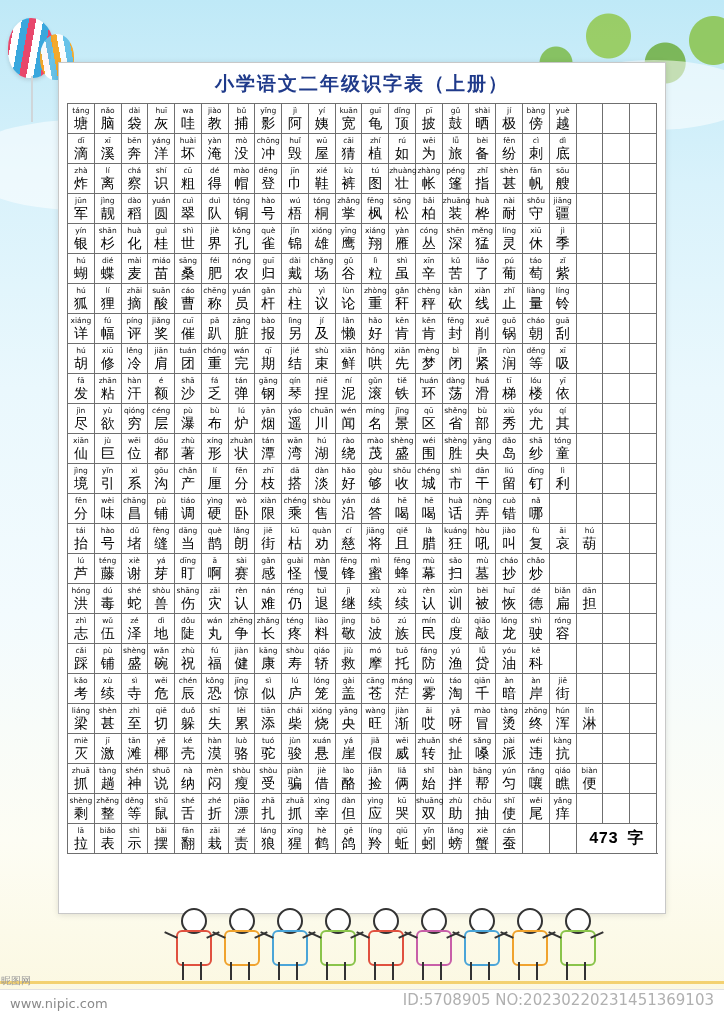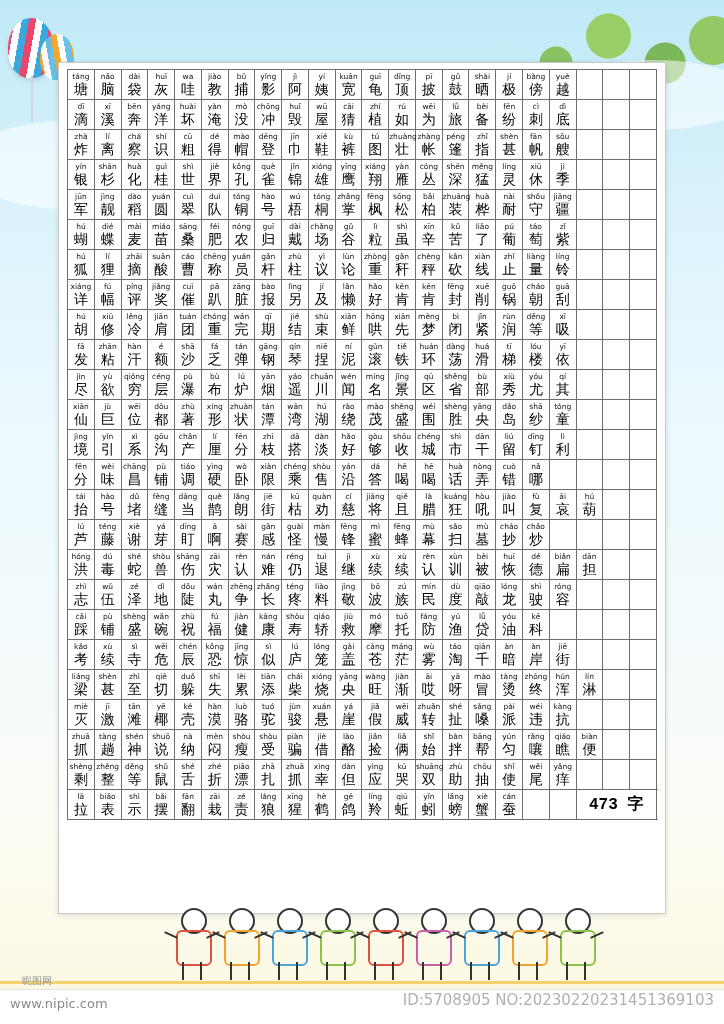--- a/index.html
+++ b/index.html
@@ -59,34 +59,35 @@
   .kid .body{position:absolute;left:6px;top:22px;width:32px;height:32px;border:2px solid #333;border-radius:6px;}
   .kid .l1{position:absolute;left:12px;top:54px;width:2px;height:18px;background:#333;}
   .kid .l2{position:absolute;right:12px;top:54px;width:2px;height:18px;background:#333;}
   .kid .a1{position:absolute;left:-6px;top:26px;width:14px;height:2px;background:#333;transform:rotate(25deg);}
   .kid .a2{position:absolute;right:-6px;top:26px;width:14px;height:2px;background:#333;transform:rotate(-25deg);}
   .ground{position:absolute;left:0;bottom:40px;width:100%;height:3px;background:#f0c040;opacity:.7;}
 
   .footer{position:absolute;left:0;bottom:0;width:100%;height:34px;background:#ffffff;border-top:1px solid #e2e2e2;}
   .wm{position:absolute;left:10px;top:6px;font-size:13px;color:#8a8a8a;}
   .wmid{position:absolute;right:10px;top:1px;font-size:15px;color:#b0b0b0;}
-  .logo{position:absolute;left:22px;bottom:36px;font-size:10px;color:#9a9a9a;}
+  .logo{position:absolute;left:1px;bottom:36px;font-size:10px;color:#9a9a9a;}
 </style>
 </head>
 <body>
 
 <div class="greenery"></div>
 <div class="cloud c1"></div>
 <div class="cloud c2"></div>
 <div class="cloud c3"></div>
 <div class="balloon"></div>
 <div class="balloon2"></div>
 <div class="balloon-str"></div>
 
 <div class="sheet">
+  <div class="title">小学语文二年级识字表（上册）</div>
   <table class="grid">
     <tbody id="grid-body">
         <tr>
           <td>
             <span class="py">táng</span>
             <span class="hz">塘</span>
           </td>
           <td>
             <span class="py">nǎo</span>
             <span class="hz">脑</span>
@@ -320,20 +321,101 @@
           <td>
             <span class="py">sōu</span>
             <span class="hz">艘</span>
           </td>
           <td class="blank"></td>
           <td class="blank"></td>
           <td class="blank"></td>
         </tr>
         <tr>
           <td>
+            <span class="py">jūn</span>
+            <span class="hz">军</span>
+          </td>
+          <td>
+            <span class="py">jìng</span>
+            <span class="hz">靓</span>
+          </td>
+          <td>
+            <span class="py">dào</span>
+            <span class="hz">稻</span>
+          </td>
+          <td>
+            <span class="py">yuán</span>
+            <span class="hz">圆</span>
+          </td>
+          <td>
+            <span class="py">cuì</span>
+            <span class="hz">翠</span>
+          </td>
+          <td>
+            <span class="py">duì</span>
+            <span class="hz">队</span>
+          </td>
+          <td>
+            <span class="py">tóng</span>
+            <span class="hz">铜</span>
+          </td>
+          <td>
+            <span class="py">hào</span>
+            <span class="hz">号</span>
+          </td>
+          <td>
+            <span class="py">wú</span>
+            <span class="hz">梧</span>
+          </td>
+          <td>
+            <span class="py">tóng</span>
+            <span class="hz">桐</span>
+          </td>
+          <td>
+            <span class="py">zhǎng</span>
+            <span class="hz">掌</span>
+          </td>
+          <td>
+            <span class="py">fēng</span>
+            <span class="hz">枫</span>
+          </td>
+          <td>
+            <span class="py">sōng</span>
+            <span class="hz">松</span>
+          </td>
+          <td>
+            <span class="py">bǎi</span>
+            <span class="hz">柏</span>
+          </td>
+          <td>
+            <span class="py">zhuāng</span>
+            <span class="hz">装</span>
+          </td>
+          <td>
+            <span class="py">huà</span>
+            <span class="hz">桦</span>
+          </td>
+          <td>
+            <span class="py">nài</span>
+            <span class="hz">耐</span>
+          </td>
+          <td>
+            <span class="py">shǒu</span>
+            <span class="hz">守</span>
+          </td>
+          <td>
+            <span class="py">jiāng</span>
+            <span class="hz">疆</span>
+          </td>
+          <td class="blank"></td>
+          <td class="blank"></td>
+          <td class="blank"></td>
+        </tr>
+        <tr>
+          <td>
             <span class="py">yín</span>
             <span class="hz">银</span>
           </td>
           <td>
             <span class="py">shān</span>
             <span class="hz">杉</span>
           </td>
           <td>
             <span class="py">huà</span>
             <span class="hz">化</span>
@@ -394,101 +476,20 @@
             <span class="py">líng</span>
             <span class="hz">灵</span>
           </td>
           <td>
             <span class="py">xiū</span>
             <span class="hz">休</span>
           </td>
           <td>
             <span class="py">jì</span>
             <span class="hz">季</span>
-          </td>
-          <td class="blank"></td>
-          <td class="blank"></td>
-          <td class="blank"></td>
-        </tr>
-        <tr>
-          <td>
-            <span class="py">jūn</span>
-            <span class="hz">军</span>
-          </td>
-          <td>
-            <span class="py">jìng</span>
-            <span class="hz">靓</span>
-          </td>
-          <td>
-            <span class="py">dào</span>
-            <span class="hz">稻</span>
-          </td>
-          <td>
-            <span class="py">yuán</span>
-            <span class="hz">圆</span>
-          </td>
-          <td>
-            <span class="py">cuì</span>
-            <span class="hz">翠</span>
-          </td>
-          <td>
-            <span class="py">duì</span>
-            <span class="hz">队</span>
-          </td>
-          <td>
-            <span class="py">tóng</span>
-            <span class="hz">铜</span>
-          </td>
-          <td>
-            <span class="py">hào</span>
-            <span class="hz">号</span>
-          </td>
-          <td>
-            <span class="py">wú</span>
-            <span class="hz">梧</span>
-          </td>
-          <td>
-            <span class="py">tóng</span>
-            <span class="hz">桐</span>
-          </td>
-          <td>
-            <span class="py">zhǎng</span>
-            <span class="hz">掌</span>
-          </td>
-          <td>
-            <span class="py">fēng</span>
-            <span class="hz">枫</span>
-          </td>
-          <td>
-            <span class="py">sōng</span>
-            <span class="hz">松</span>
-          </td>
-          <td>
-            <span class="py">bǎi</span>
-            <span class="hz">柏</span>
-          </td>
-          <td>
-            <span class="py">zhuāng</span>
-            <span class="hz">装</span>
-          </td>
-          <td>
-            <span class="py">huà</span>
-            <span class="hz">桦</span>
-          </td>
-          <td>
-            <span class="py">nài</span>
-            <span class="hz">耐</span>
-          </td>
-          <td>
-            <span class="py">shǒu</span>
-            <span class="hz">守</span>
-          </td>
-          <td>
-            <span class="py">jiāng</span>
-            <span class="hz">疆</span>
           </td>
           <td class="blank"></td>
           <td class="blank"></td>
           <td class="blank"></td>
         </tr>
         <tr>
           <td>
             <span class="py">hú</span>
             <span class="hz">蝴</span>
           </td>

